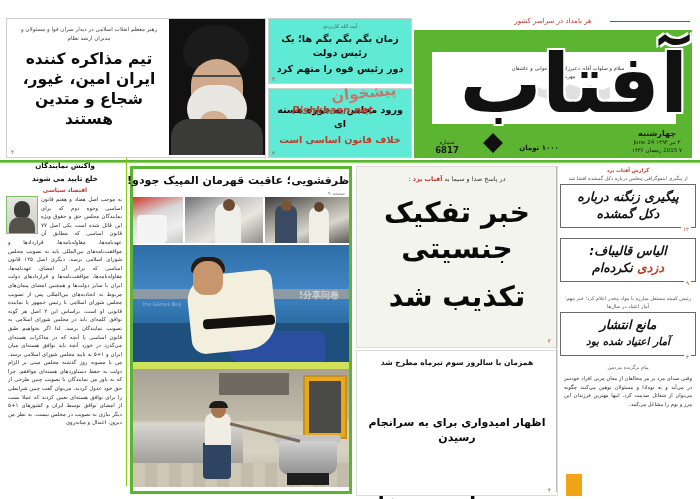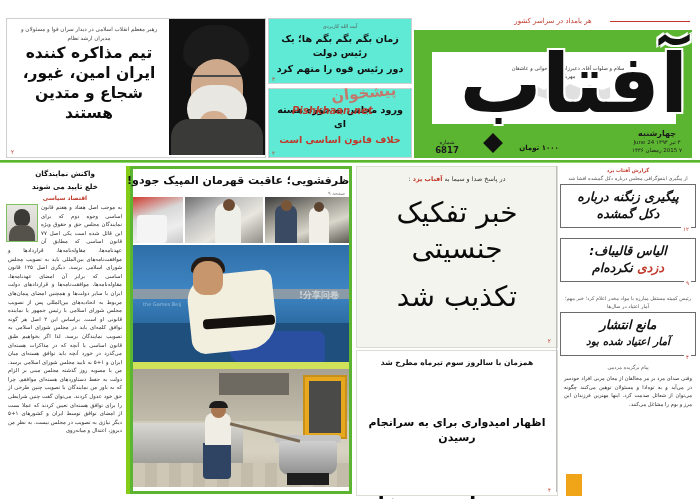--- a/index.html
+++ b/index.html
@@ -100,21 +100,21 @@
     background:#d3ae91;border-radius:14px;
   }
   .lead-text{
     position:absolute;right:98px;top:6px;left:4px;
   }
   .lead-kicker{
     font-size:5.6px;color:#444;text-align:center;line-height:9px;
     padding:0 4px;
   }
   .lead-head{
-    font-size:15.5px;font-weight:bold;color:#0d0d0d;
+    margin-top:6px;font-size:15.5px;font-weight:bold;color:#0d0d0d;
     line-height:20px;text-align:center;
   }
   .lead-num{
     position:absolute;left:4px;bottom:2px;font-size:6px;color:#c0392b;
   }
 
   
   .tbox{
     position:absolute;border:1px solid #cfcfcf;background:#5eead4;
   }
@@ -143,22 +143,22 @@
     position:absolute;left:0;bottom:0;font-size:10px;color:#c0392b;
     font-weight:bold;font-style:italic;opacity:.95;
   }
 
   
   .greenbar{position:absolute;left:0;top:160px;width:700px;height:3px;background:#5cb531;}
   .greenbar.b2{top:162px;height:1px;background:#8fd86a;}
 
   
   .lcol{
-    position:absolute;left:4px;top:166px;width:122px;height:328px;
-    border-right:6px solid #84cc16;
+    position:absolute;left:4px;top:158px;width:122px;height:328px;
+    border-right:1px solid #84cc16;
   }
   .lcol-h1{
     font-size:7.2px;font-weight:bold;color:#111;text-align:center;
     line-height:11px;padding:2px 4px 0;
   }
   .lcol-by{
     font-size:6px;color:#c0392b;text-align:center;font-weight:bold;
     margin-top:2px;
   }
   .lcol-portrait{
@@ -281,21 +281,21 @@
   
   .main{
     position:absolute;left:356px;top:166px;width:200px;height:180px;
     background:#f4f4ee;border:1px solid #dcdcd4;
   }
   .main-kicker{
     font-size:6.4px;color:#333;text-align:center;padding:8px 6px 0;
   }
   .main-kicker .red{color:#c0392b;font-weight:bold;}
   .main-head{
-    font-size:28px;font-weight:normal;color:#0a0a0a;line-height:36px;
+    font-size:28px;font-weight:bold;color:#0a0a0a;line-height:36px;
     text-align:center;padding:12px 6px 0;letter-spacing:-.5px;
   }
   .main-num{position:absolute;right:6px;bottom:3px;font-size:6px;color:#c0392b;}
 
   .main2{
     position:absolute;left:356px;top:350px;width:200px;height:144px;
     border:1px solid #dcdcd4;background:#fff;
   }
   .main2-kick{
     font-size:7.6px;font-weight:bold;color:#111;text-align:center;

